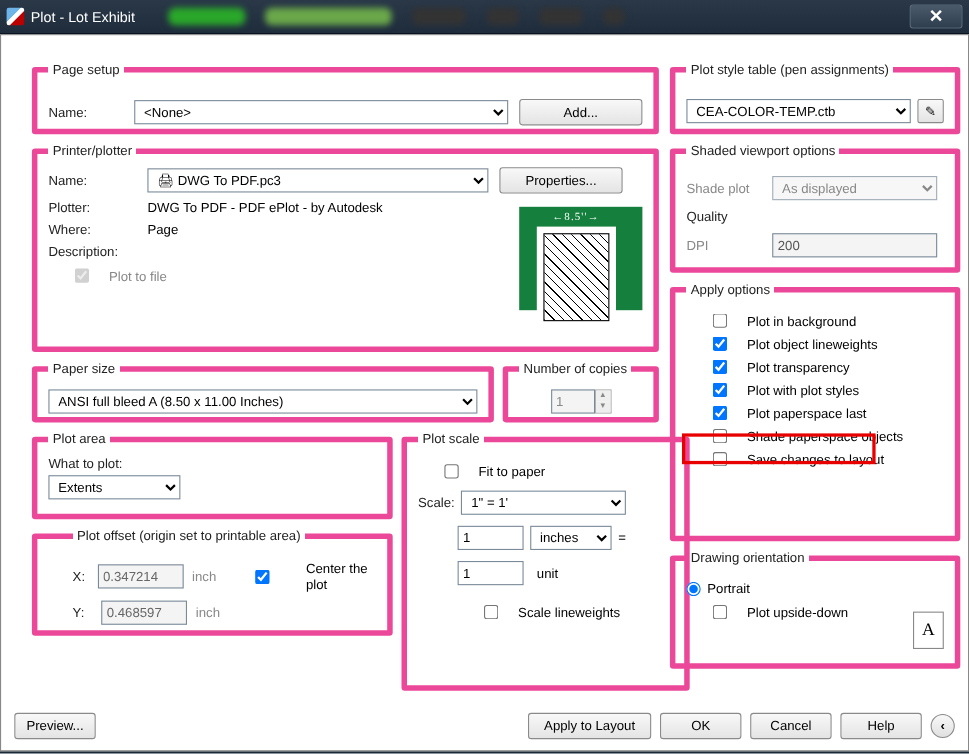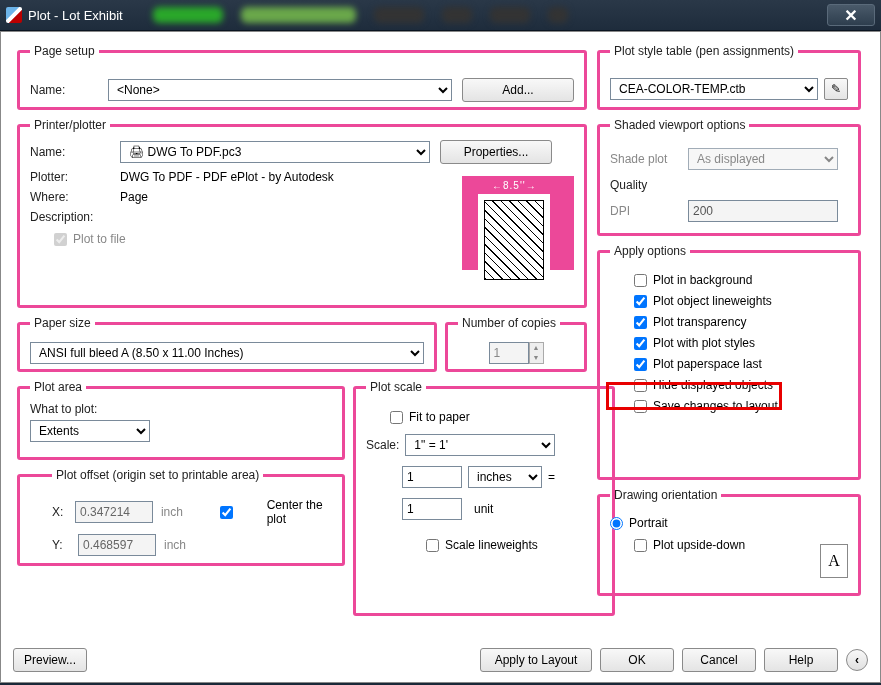--- a/index.html
+++ b/index.html
@@ -3,44 +3,44 @@
 <meta charset="utf-8">
 <style>
 * { box-sizing: border-box; margin: 0; padding: 0; }
 body { font-family: "Segoe UI", Tahoma, sans-serif; font-size: 12px; background: #1a2838; width: 881px; height: 685px; overflow: hidden; position: relative; }
 .titlebar { height: 31px; background: linear-gradient(to bottom, #2a3848, #1e2c3c); display: flex; align-items: center; padding: 0 6px; color: #fff; border-bottom: 1px solid #0a1420; }
 .titlebar .app-icon { width: 16px; height: 16px; background: linear-gradient(135deg, #6db4e8 40%, #fff 42%, #fff 58%, #ba0000 60%); margin-right: 6px; border-radius: 2px; }
 .titlebar .title { font-weight: 400; font-size: 13px; }
 .titlebar .spacer { flex: 1; }
 .close-btn { width: 48px; height: 22px; background: linear-gradient(to bottom, #4a5a6a, #2e3e4e); border: 1px solid #5a6a7a; border-radius: 3px; color: #fff; display: flex; align-items: center; justify-content: center; font-size: 16px; font-weight: bold; }
 .dialog { background: #fff; border: 1px solid #888; height: 652px; padding: 10px 12px; position: relative; }
-fieldset { border: 3px solid #ec4899; border-radius: 3px; padding: 8px 10px 10px; margin: 4px; position: absolute; }
+fieldset { border: 5px solid #ec4899; border-radius: 3px; padding: 8px 10px 10px; margin: 16px; position: absolute; }
 legend { font-size: 12px; color: #222; padding: 0 4px; }
 label.fld { font-size: 12px; color: #222; }
 label.disabled { color: #888; }
 select, input[type=text] { font-size: 12px; border: 1px solid #7a8a9a; background: #fff; padding: 2px 4px; height: 22px; }
 select:disabled, input:disabled { background: #f4f4f4; color: #555; }
 button.std { font-size: 12px; border: 1px solid #8a8a8a; background: linear-gradient(to bottom, #f8f8f8, #e4e4e4); border-radius: 3px; padding: 3px 10px; height: 24px; cursor: default; }
 
 
 .fs-pagesetup { top: 8px; left: 12px; width: 570px; height: 66px; }
 .fs-pagesetup .row { display: flex; align-items: center; margin-top: 12px; gap: 10px; }
 .fs-pagesetup select { flex: 1; }
 
 
 .fs-printer { top: 82px; left: 12px; width: 570px; height: 190px; }
 .fs-printer .row { display: flex; align-items: center; gap: 10px; margin-bottom: 6px; }
 .fs-printer .lbl { width: 80px; }
 .fs-printer select { width: 310px; }
-.preview-panel { position: absolute; right: 10px; top: 44px; width: 112px; height: 94px; background: #ec4899; }
+.preview-panel { position: absolute; right: 10px; top: 44px; width: 112px; height: 94px; background: #15803d; font-family: Liberation Serif, serif; }
 .preview-page { position: absolute; left: 16px; top: 18px; width: 72px; height: 92px; background: #fff; }
 .preview-hatch { position: absolute; left: 6px; top: 6px; right: 6px; bottom: 6px; background: repeating-linear-gradient(45deg, #000 0, #000 1px, #fff 1px, #fff 6px); border: 1px solid #000; }
 .dim-top { position: absolute; top: 4px; left: 30px; color: #fff; font-size: 10px; letter-spacing: 1px; }
 .dim-right { position: absolute; right: 4px; top: 50px; color: #fff; font-size: 10px; transform: rotate(90deg); transform-origin: center; letter-spacing: 1px; }
-.chk-row { display: flex; align-items: center; gap: 6px; margin-top: 8px; padding-left: 24px; }
+.chk-row { display: flex; align-items: flex-start; gap: 18px; margin-top: 8px; padding-left: 24px; }
 input[type=checkbox] { width: 13px; height: 13px; }
 input[type=checkbox]:disabled + span { color: #888; }
 
 
 .fs-papersize { top: 280px; left: 12px; width: 420px; height: 56px; }
 .fs-papersize select { width: 100%; margin-top: 4px; }
 
 
 .fs-copies { top: 280px; left: 440px; width: 142px; height: 56px; }
 .fs-copies .spinner { display: flex; margin-top: 4px; justify-content: center; }
@@ -256,21 +256,21 @@
         <input type="checkbox" checked="" style="">
         <span>Plot with plot styles</span>
       </div>
     <div class="chk-row" style="position:relative">
         <input type="checkbox" checked="" style="">
         <span>Plot paperspace last</span>
       </div>
     <div class="highlight" style="left:6px;top:124px;width:176px;height:28px"></div>
     <div class="chk-row">
         <input type="checkbox" style="">
-        <span>Hide displayed objects</span>
+        <span>Shade paperspace objects</span>
       </div>
     <div class="chk-row">
         <input type="checkbox" style="">
         <span>Save changes to layout</span>
       </div>
   </fieldset>
 
   <fieldset class="fs-orient">
     <legend>Drawing orientation</legend>
     <div class="rad-row">

